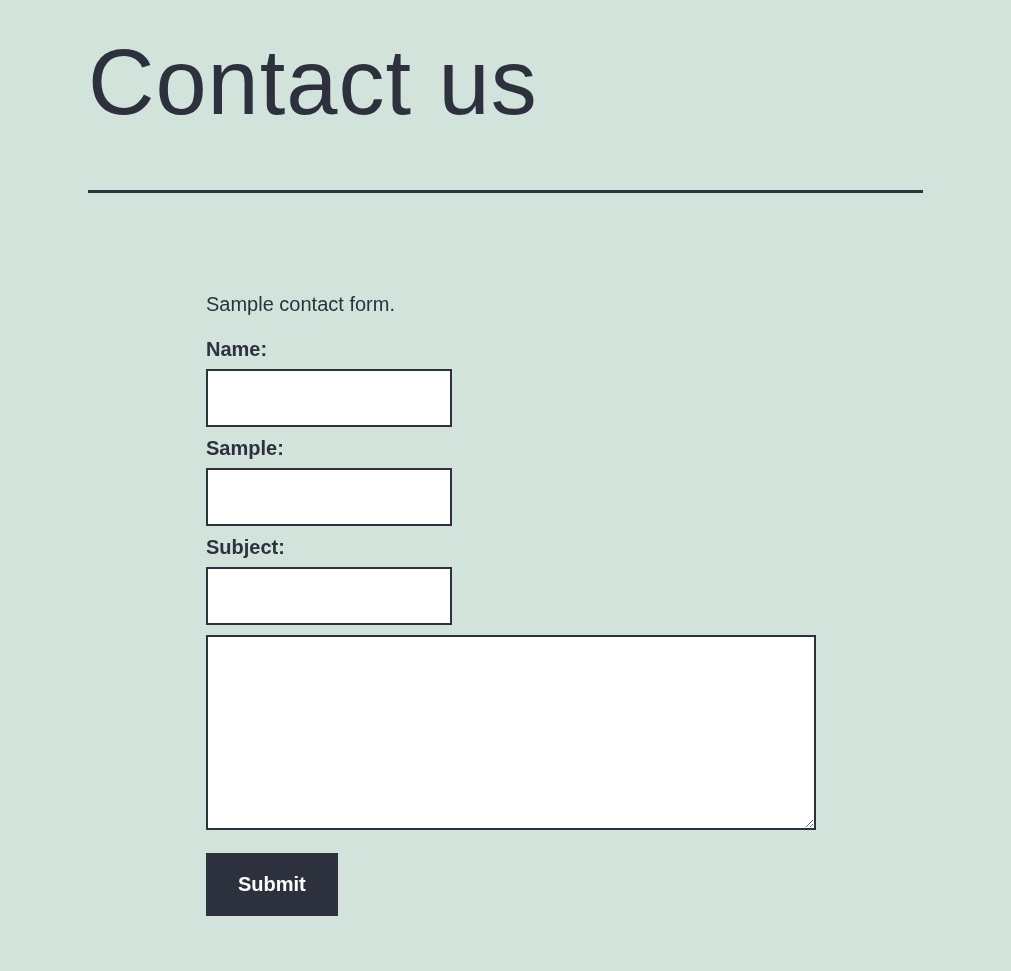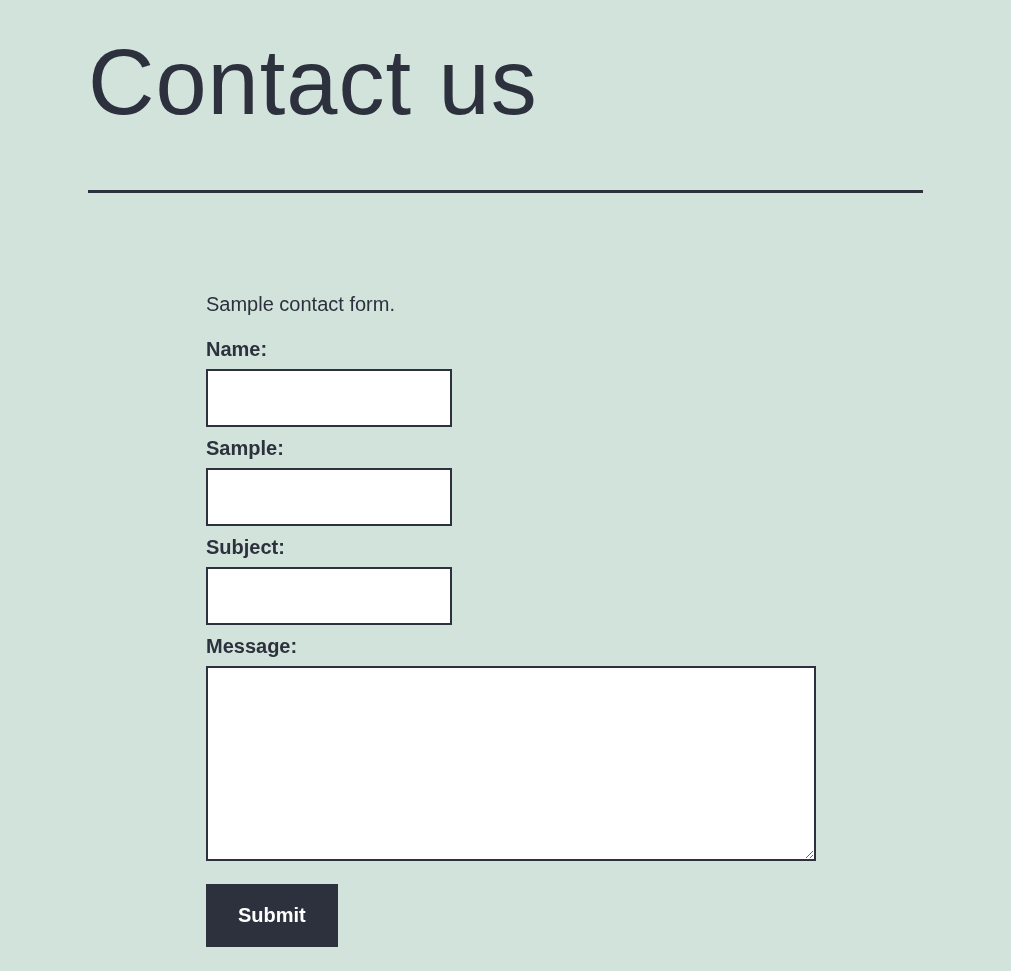--- a/index.html
+++ b/index.html
@@ -100,19 +100,18 @@
       <label>Sample:</label>
       <input type="email" value="" style="">
     </div>
 
     <div class="form-field">
       <label>Subject:</label>
       <input type="text" value="" style="">
     </div>
 
     <div class="form-field">
-      <label>Message:</label>
       <textarea value="" style=""></textarea>
     </div>
 
     <button class="submit-btn">Submit</button>
   </div>
 </div>
 
 </body></html>

